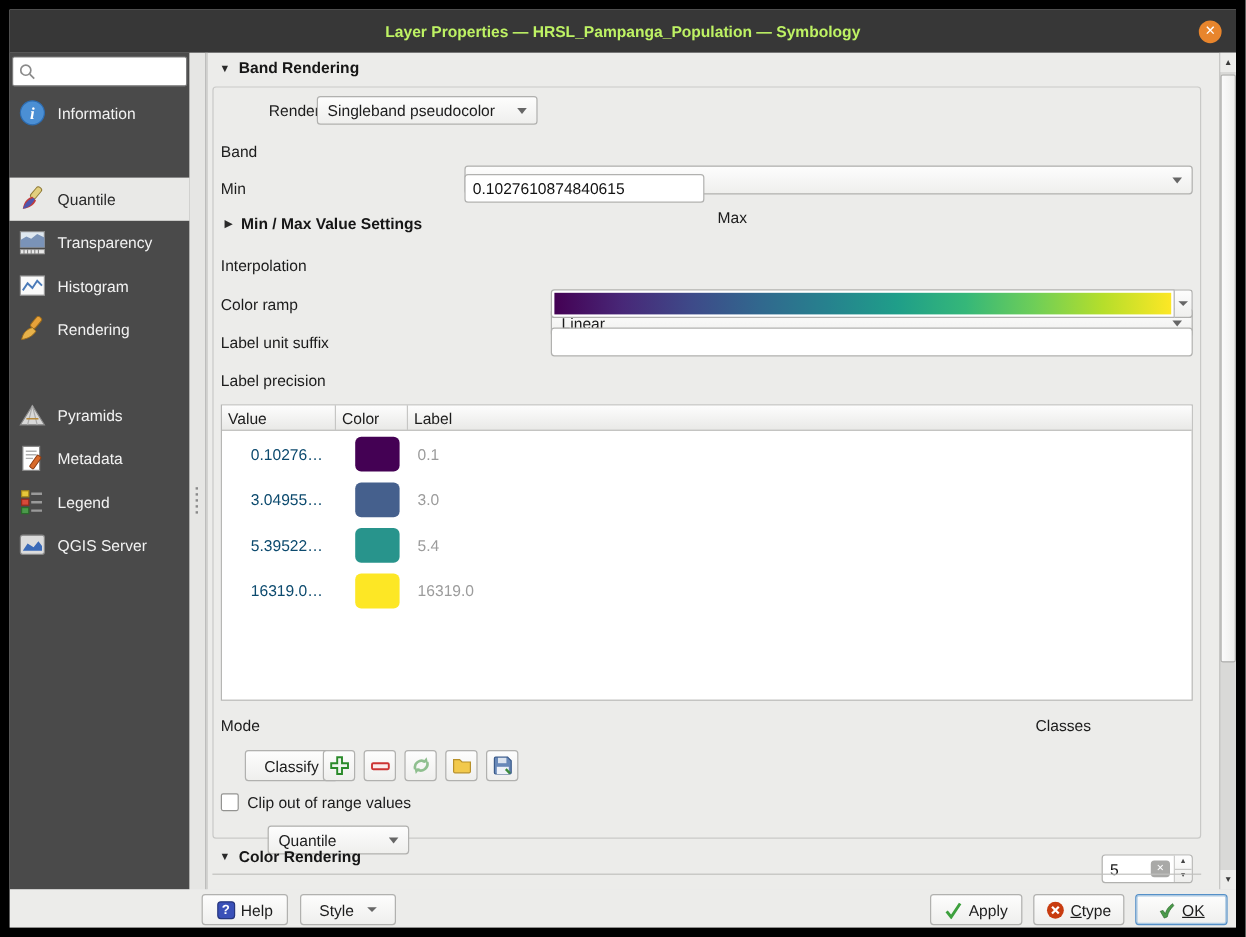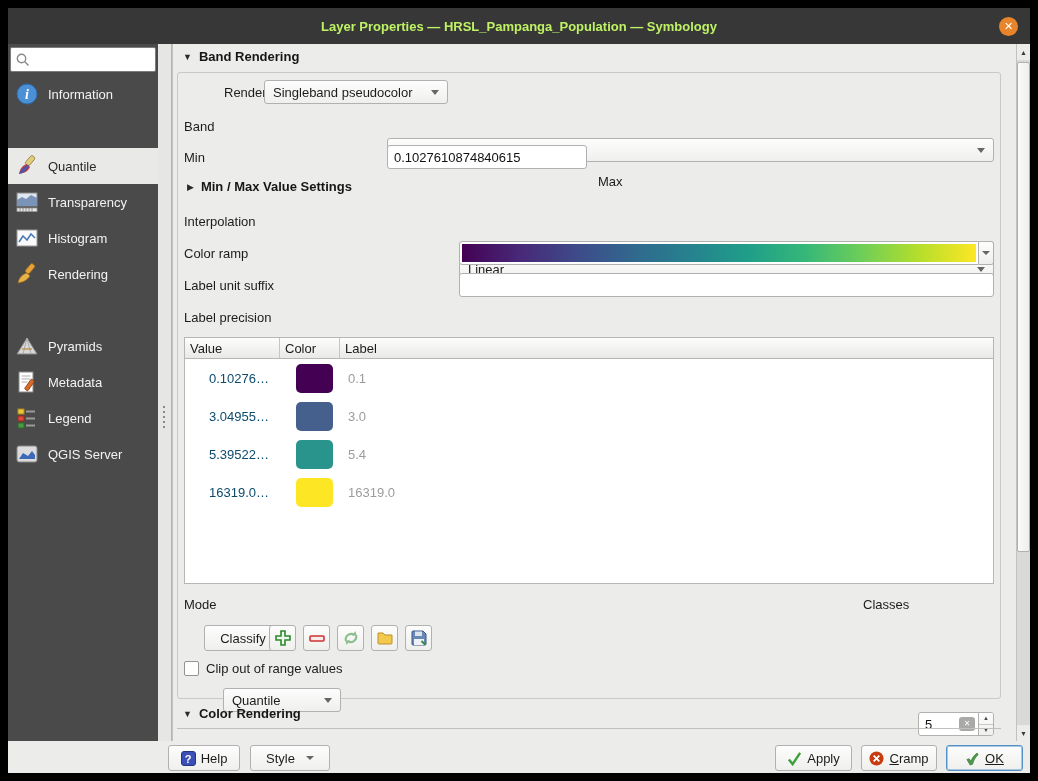--- a/index.html
+++ b/index.html
@@ -358,21 +358,21 @@
       <svg width="15" height="15" viewBox="0 0 16 16">
           <path d="M2 9 l4 5 8 -12" fill="none" stroke="#3da03d" stroke-width="2.6"></path>
         </svg>
       <span>Apply</span>
     </div>
     <div class="abs chrome btn" style="left:853px; top:4px; width:76px;">
       <svg width="15" height="15" viewBox="0 0 16 16">
           <circle cx="8" cy="8" r="7.5" fill="#c83c10"></circle>
           <path d="M5 5 l6 6 M11 5 l-6 6" stroke="#fff" stroke-width="2"></path>
         </svg>
-      <span><span class="u">C</span><span>ramp</span></span>
+      <span><span class="u">C</span><span>type</span></span>
     </div>
     <div class="abs chrome btn" id="ok-btn" style="left:938px; top:4px; width:77px;">
       <svg width="15" height="15" viewBox="0 0 16 16">
           <path d="M2 9 l2.5 -0.8 2 3 c1 -4 3 -6.5 6.5 -9 l1 1.8 c-3 2.8 -4.8 5.6 -5.8 10 l-2.7 1 z" fill="#4a9a4a" stroke="#2a6a2a" stroke-width="0.6"></path>
         </svg>
       <span class="u">OK</span>
     </div>
   </div>
 </div>
 

